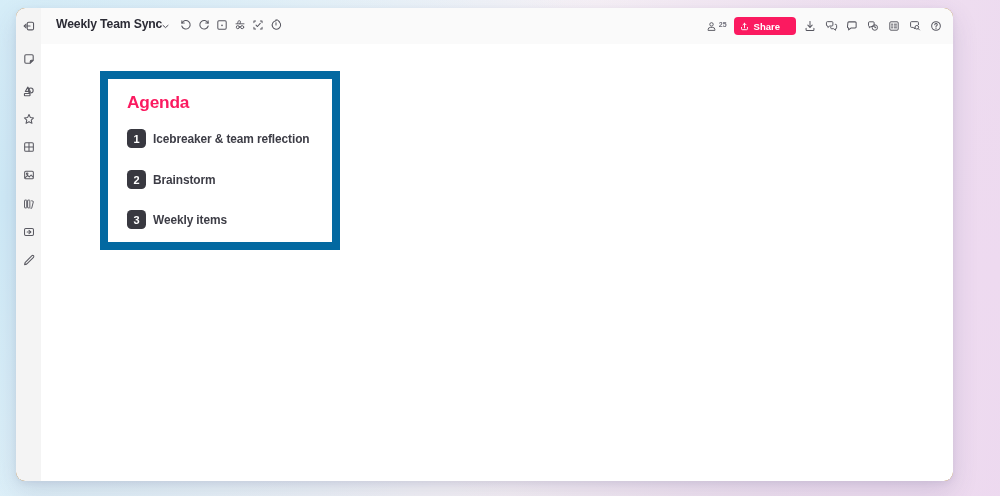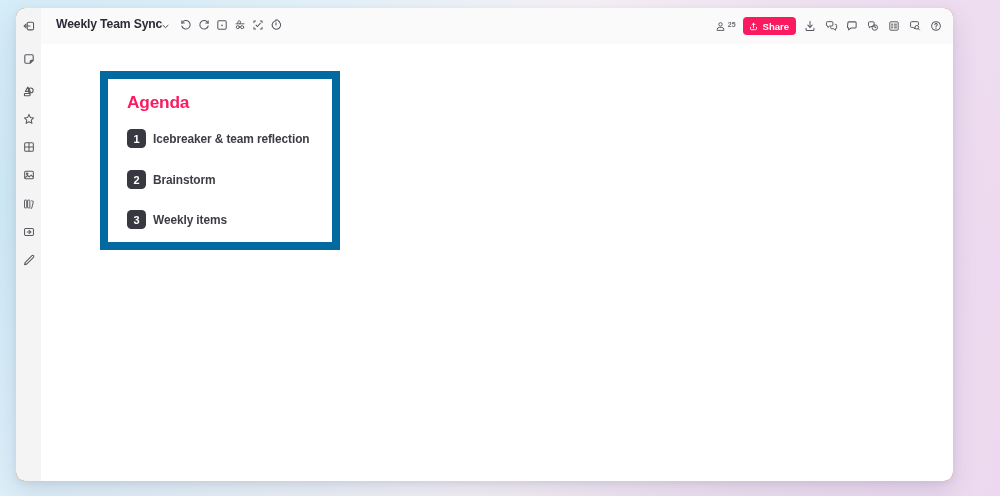--- a/index.html
+++ b/index.html
@@ -18,21 +18,21 @@
 
   
   .header{position:absolute;left:25px;top:0;right:0;height:36px;background:#fafafa;
           border-bottom:1px solid #f0f0f0;}
   .hdr-title{position:absolute;left:15px;top:9px;font-size:12.2px;font-weight:bold;color:#2b2b35;letter-spacing:-.15px;}
   .chev{position:absolute;left:121px;top:15px;width:7px;height:7px;}
   .hdr-icons{position:absolute;left:138px;top:10px;display:flex;gap:4px;align-items:center;}
   .hdr-icons svg, .hdr-right svg{display:block;}
   .hdr-right{position:absolute;right:10px;top:9px;display:flex;gap:7px;align-items:center;}
   .share-btn{display:flex;align-items:center;gap:4px;background:#fb1a60;border-radius:4px;
-             height:18px;padding:0 7px 0 5px;color:#fff;font-size:9.5px;font-weight:bold;}
+             height:18px;padding:0 16px 0 5px;color:#fff;font-size:9.5px;font-weight:bold;}
   .ppl{display:flex;align-items:flex-start;gap:1px;}
   .ppl-count{font-size:7px;color:#6c6c78;font-weight:bold;line-height:1;margin-top:1px;}
 
   
   .sidebar{position:absolute;left:0;top:0;width:25px;height:473px;background:#f4f4f4;
            border-right:1px solid #ececec;}
   .sb-item{position:absolute;left:0;width:25px;height:18px;display:flex;align-items:center;justify-content:center;}
 
   
   .canvas{position:absolute;left:25px;top:36px;right:0;bottom:0;background:#fff;overflow:hidden;}

